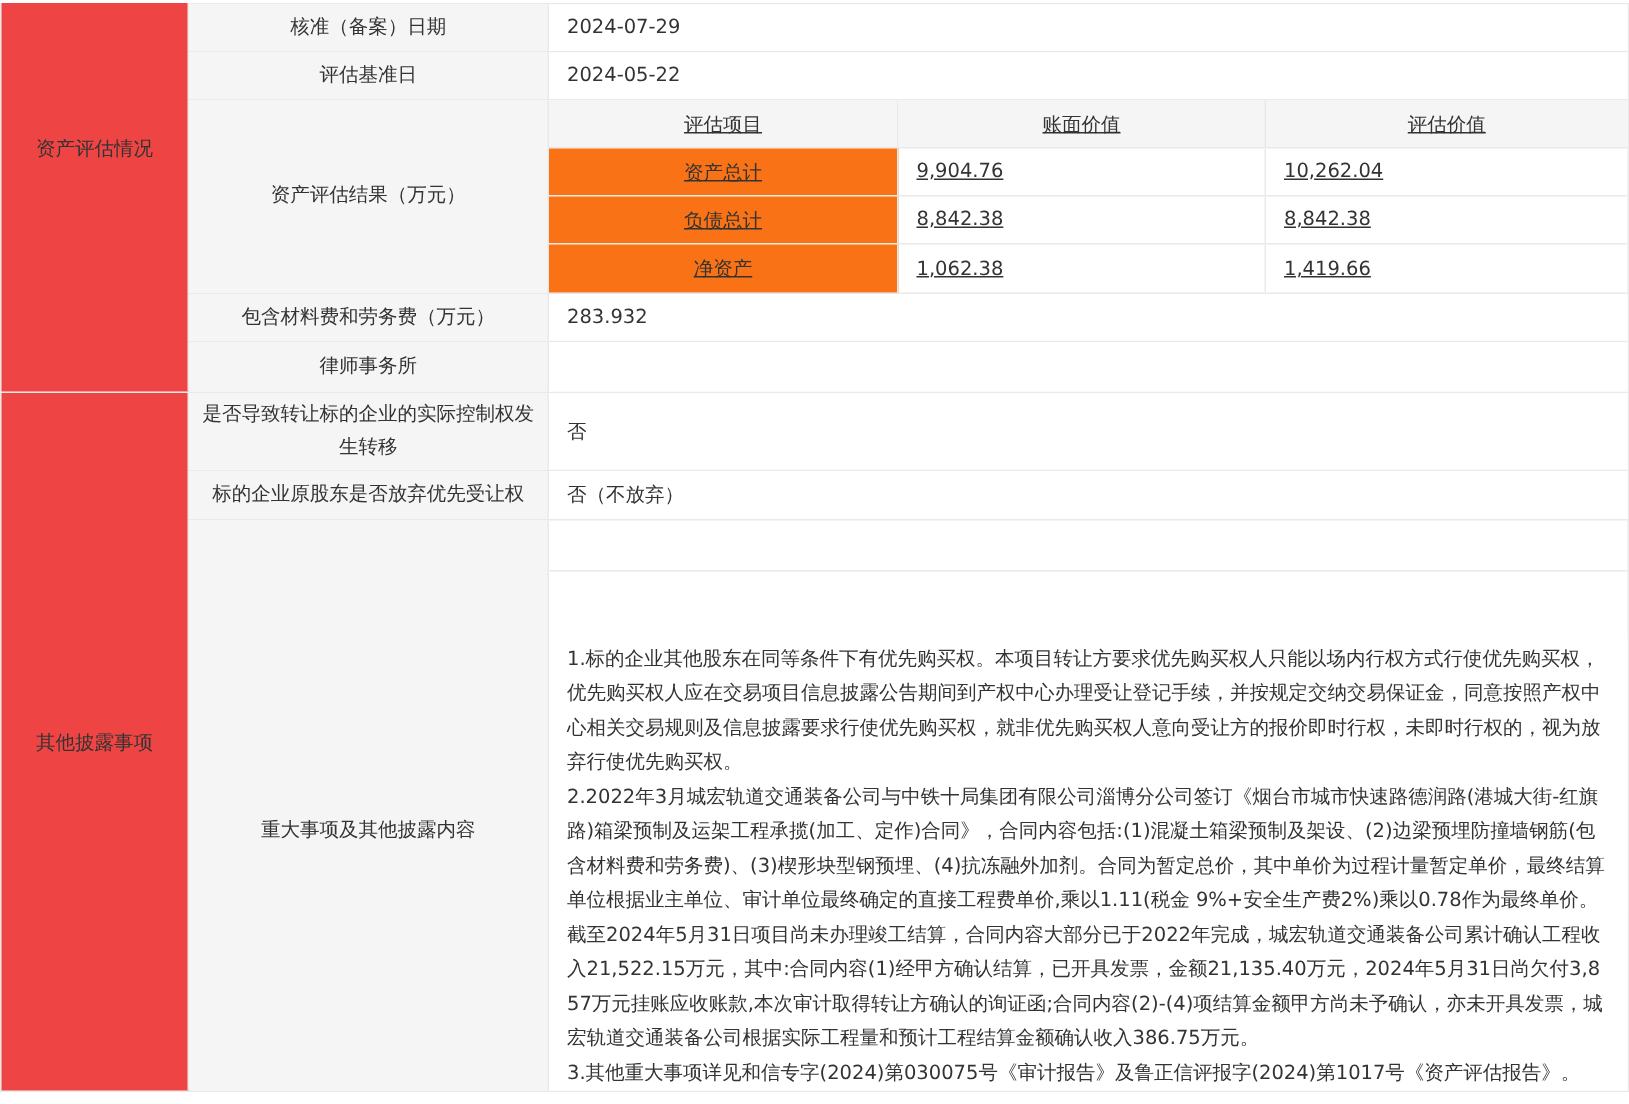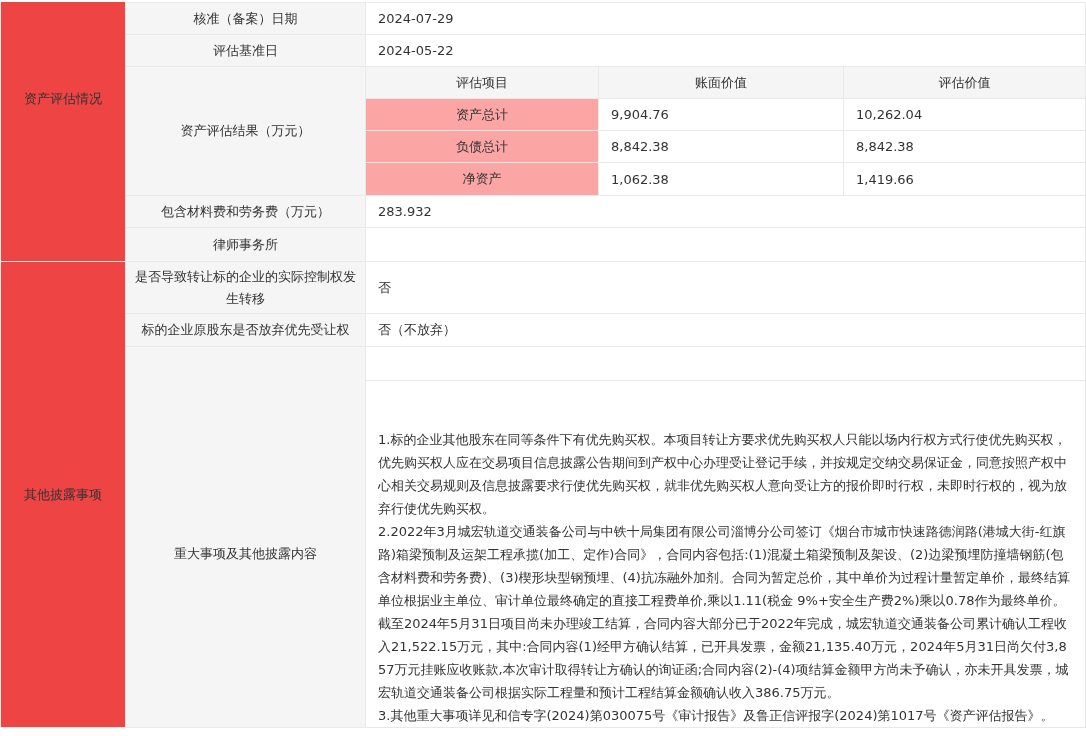--- a/index.html
+++ b/index.html
@@ -51,26 +51,26 @@
     align-items: center;
     padding-left: 12px;
     min-width: 0;
   }
   .h32 { height: 32px; }
   .h33 { height: 33px; }
   .h34 { height: 34px; flex-direction: column; }
   .h52 { height: 52px; }
   .result-row { height: 129px; }
   .inner { flex: 1; display: flex; flex-direction: column; min-width: 0; }
-  .irow { display: flex; border-bottom: 1px solid #e9e9e9; height: 32px; min-width: 0; }
+  .irow { display: flex; border-bottom: 1px solid #e9e9e9; height: 32px; min-width: 0; text-decoration: underline; }
   .irow:last-child { border-bottom: none; flex: 1; height: auto; }
   .ic { display: flex; align-items: center; min-width: 0; }
   .ic.c1 {
     width: 233px; flex: 0 0 233px;
-    background: #fca5a5;
+    background: #f97316;
     border-right: 1px solid #e9e9e9;
     justify-content: center;
     text-align: center;
   }
   .ic.c2 { width: 245px; flex: 0 0 245px; border-right: 1px solid #e9e9e9; padding-left: 12px; }
   .ic.c3 { flex: 1; padding-left: 12px; }
   .irow.head .ic { background: #f5f5f5; justify-content: center; padding-left: 0; }
   .bigtext-row { height: 346px; }
   .bigtext {
     flex: 1;

